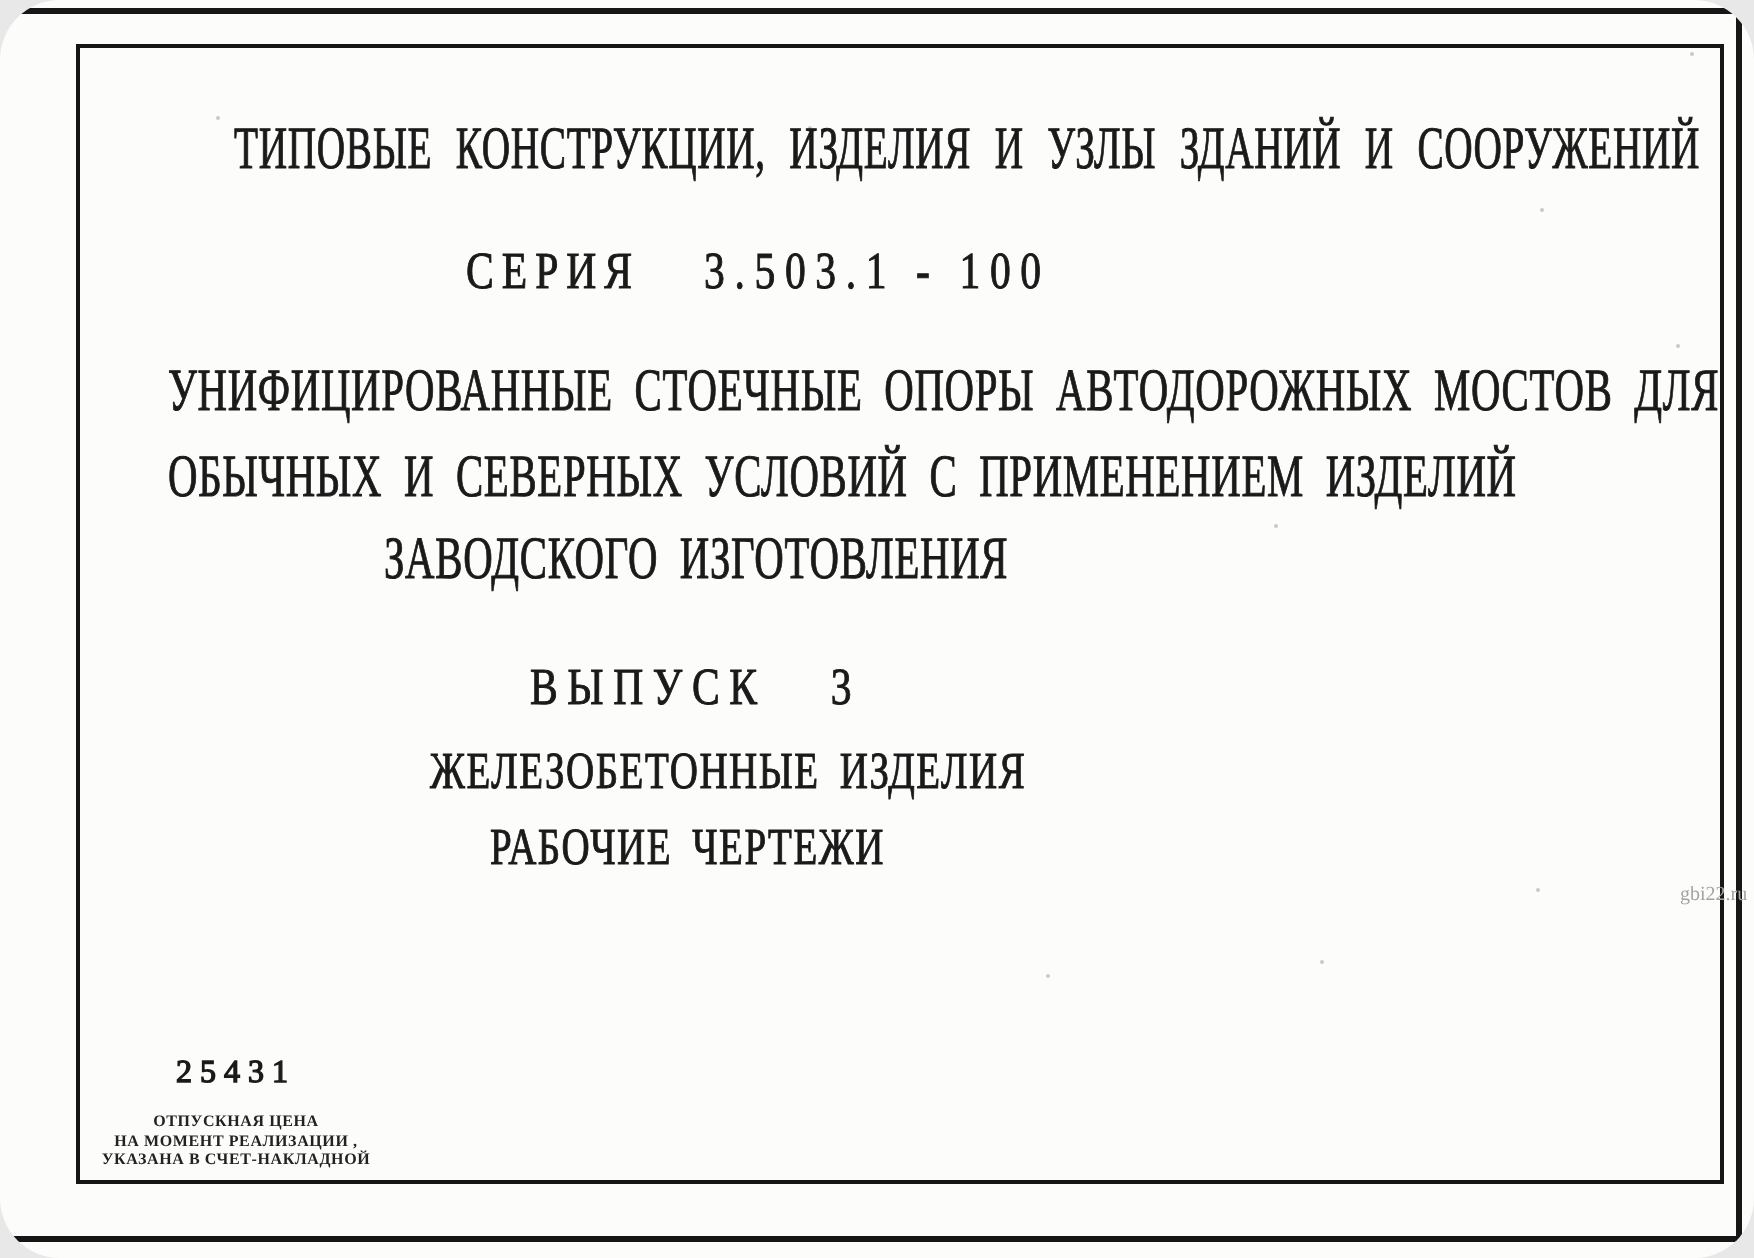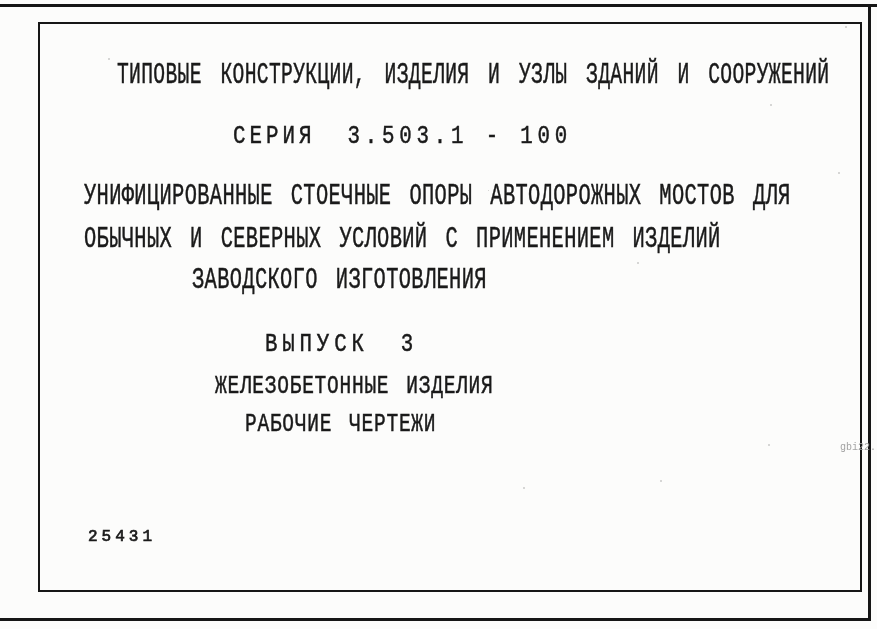--- a/index.html
+++ b/index.html
@@ -6,22 +6,23 @@
     --ink:#1a1a1a;
     --paper:#fcfcfb;
     --watermark:#a3a3a3;
   }
   html,body{margin:0;padding:0;background:#e8e8e8;}
   .page{
     position:relative;
     width:877px;height:629px;
     background:var(--paper);
     overflow:hidden;
-    font-family:Liberation Mono, monospace;
+    font-family:Liberation Serif, serif;
     color:var(--ink);
+    border-radius:30px;
   }
   
   .b{position:absolute;background:#161616;z-index:1;}
   .outer-top{left:0;top:4px;width:877px;height:3px;}
   .outer-right{left:868px;top:4px;width:3px;height:617px;}
   .outer-bottom{left:0;top:618px;width:871px;height:3px;}
   .inner-frame{
     position:absolute;left:38px;top:22px;width:820px;height:566px;
     border:2.5px solid #161616;z-index:1;background:transparent;
   }
@@ -105,20 +106,25 @@
 
   <div class="line issue-line">
     <span class="issue-label">ВЫПУСК</span><span class="issue-number">3</span>
   </div>
 
   <div class="line sub-line sub1">ЖЕЛЕЗОБЕТОННЫЕ ИЗДЕЛИЯ</div>
   <div class="line sub-line sub2">РАБОЧИЕ ЧЕРТЕЖИ</div>
 
   <div class="line catalog-number">25431</div>
 
+  <div class="price-note">
+    <div>ОТПУСКНАЯ ЦЕНА</div>
+    <div>НА МОМЕНТ РЕАЛИЗАЦИИ ,</div>
+    <div>УКАЗАНА В СЧЕТ-НАКЛАДНОЙ</div>
+  </div>
 
   <div class="watermark">gbi22.ru</div>
 
   <div class="speck" style="left:770px;top:104px;width:2px;height:2px;"></div>
   <div class="speck" style="left:845px;top:26px;width:2px;height:2px;"></div>
   <div class="speck" style="left:637px;top:262px;width:2px;height:2px;"></div>
   <div class="speck" style="left:660px;top:480px;width:2px;height:2px;"></div>
   <div class="speck" style="left:838px;top:172px;width:2px;height:2px;"></div>
   <div class="speck" style="left:108px;top:58px;width:2px;height:2px;"></div>
   <div class="speck" style="left:523px;top:487px;width:2px;height:2px;"></div>

